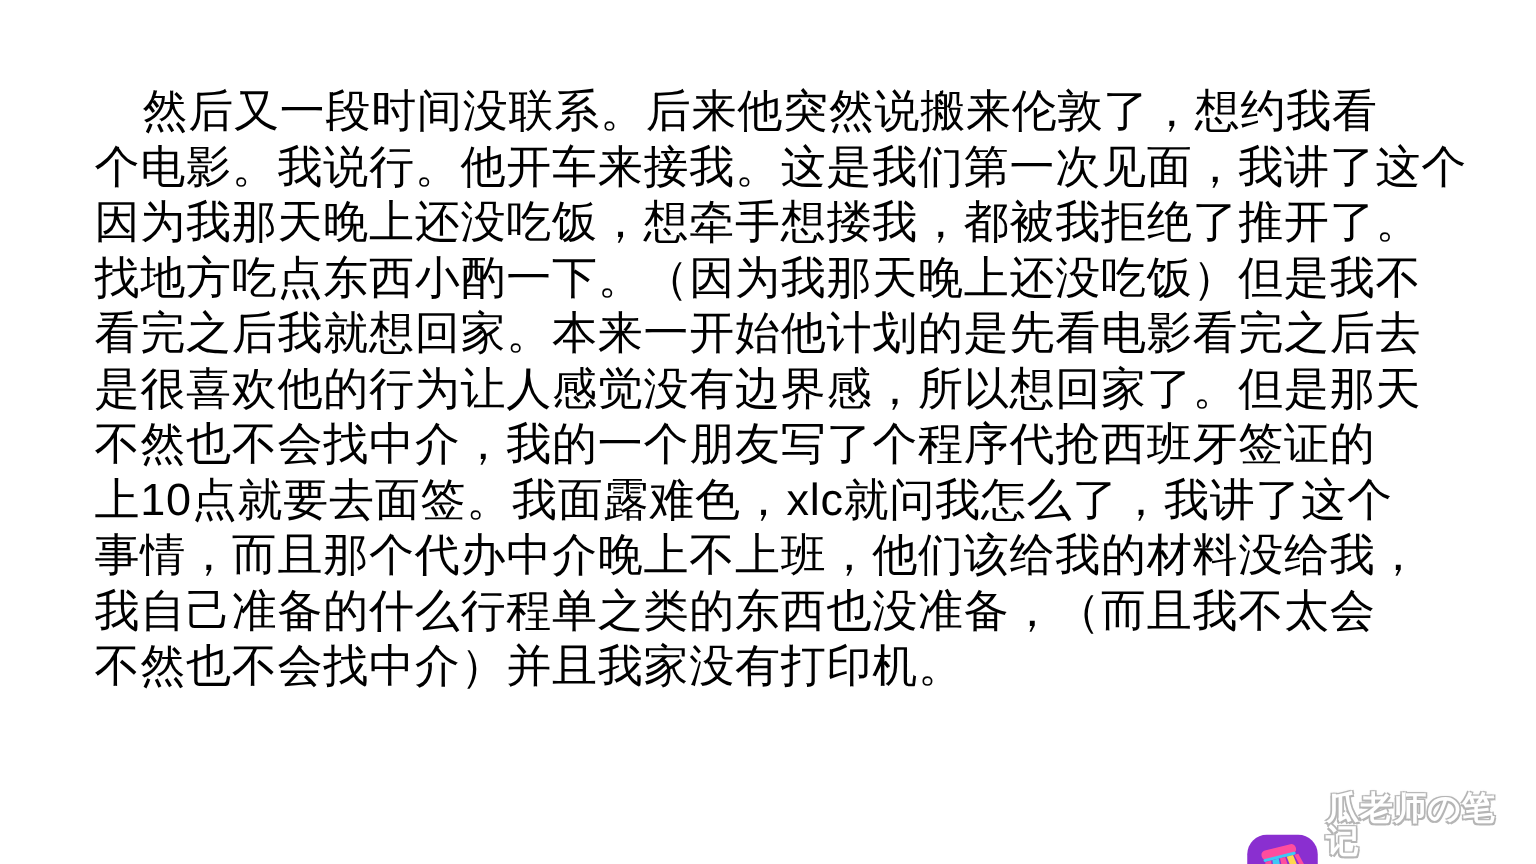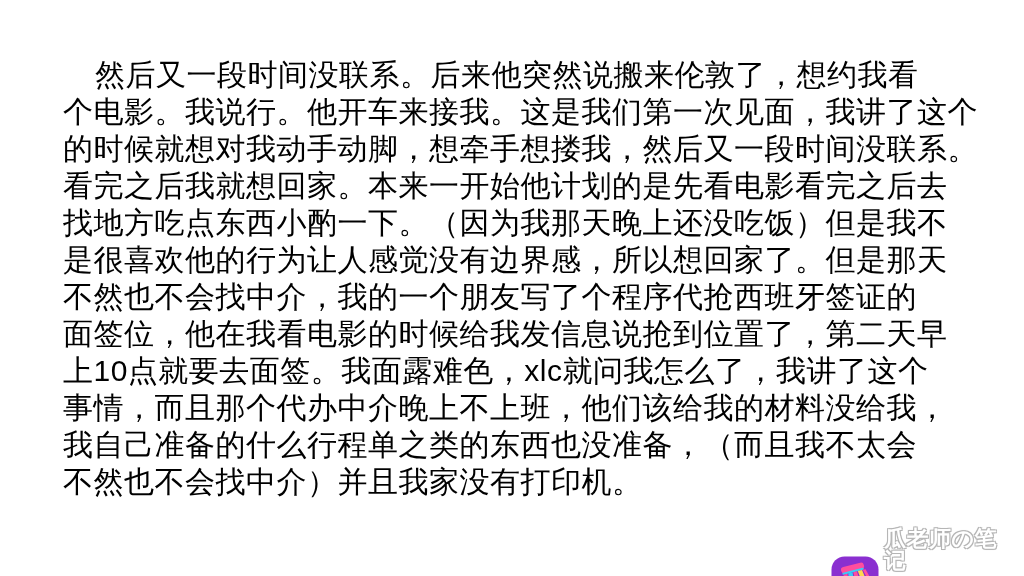--- a/index.html
+++ b/index.html
@@ -61,26 +61,25 @@
   }
 </style>
 </head>
 <body>
 
 <div class="page">
 
   <div class="text-block">
     <div class="text-line indent">然后又一段时间没联系。后来他突然说搬来伦敦了，想约我看</div>
     <div class="text-line">个电影。我说行。他开车来接我。这是我们第一次见面，我讲了这个</div>
-    <div class="text-line">的时候就想对我动手动脚，想牵手想搂我，然后又一段时间没联系。</div>
+    <div class="text-line">因为我那天晚上还没吃饭，想牵手想搂我，都被我拒绝了推开了。</div>
+    <div class="text-line">找地方吃点东西小酌一下。（因为我那天晚上还没吃饭）但是我不</div>
     <div class="text-line">看完之后我就想回家。本来一开始他计划的是先看电影看完之后去</div>
-    <div class="text-line">找地方吃点东西小酌一下。（因为我那天晚上还没吃饭）但是我不</div>
     <div class="text-line">是很喜欢他的行为让人感觉没有边界感，所以想回家了。但是那天</div>
     <div class="text-line">不然也不会找中介，我的一个朋友写了个程序代抢西班牙签证的</div>
-    <div class="text-line">面签位，他在我看电影的时候给我发信息说抢到位置了，第二天早</div>
     <div class="text-line">上10点就要去面签。我面露难色，xlc就问我怎么了，我讲了这个</div>
     <div class="text-line">事情，而且那个代办中介晚上不上班，他们该给我的材料没给我，</div>
     <div class="text-line">我自己准备的什么行程单之类的东西也没准备，（而且我不太会</div>
     <div class="text-line">不然也不会找中介）并且我家没有打印机。</div>
   </div>
 
   <div class="watermark">
     <span>
       <svg class="wm-icon" viewBox="0 0 48 46" xmlns="http://www.w3.org/2000/svg">
         <rect x="0.5" y="0.5" width="47" height="45" rx="13" fill="#8a2fd0"></rect>

